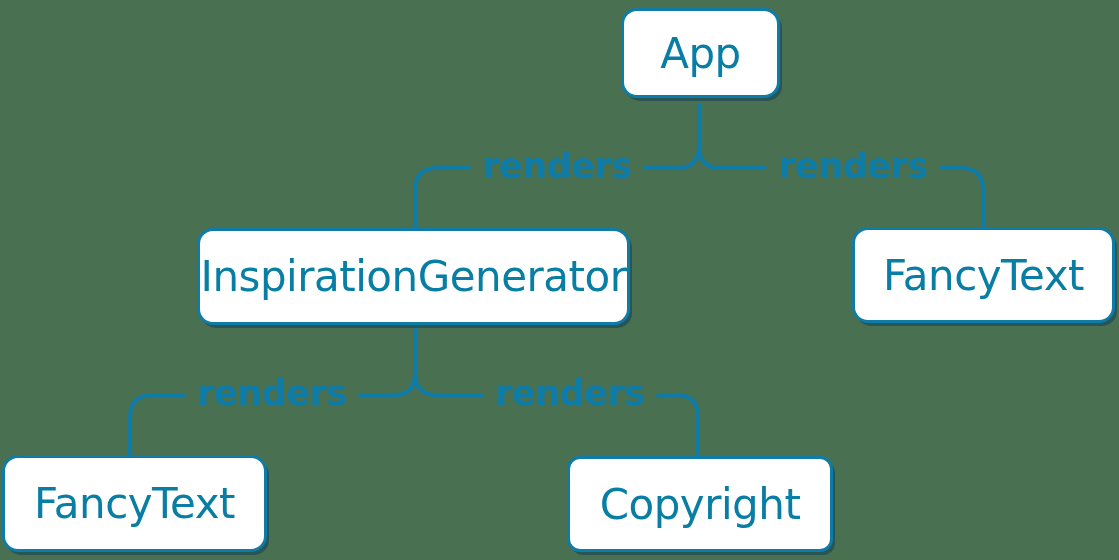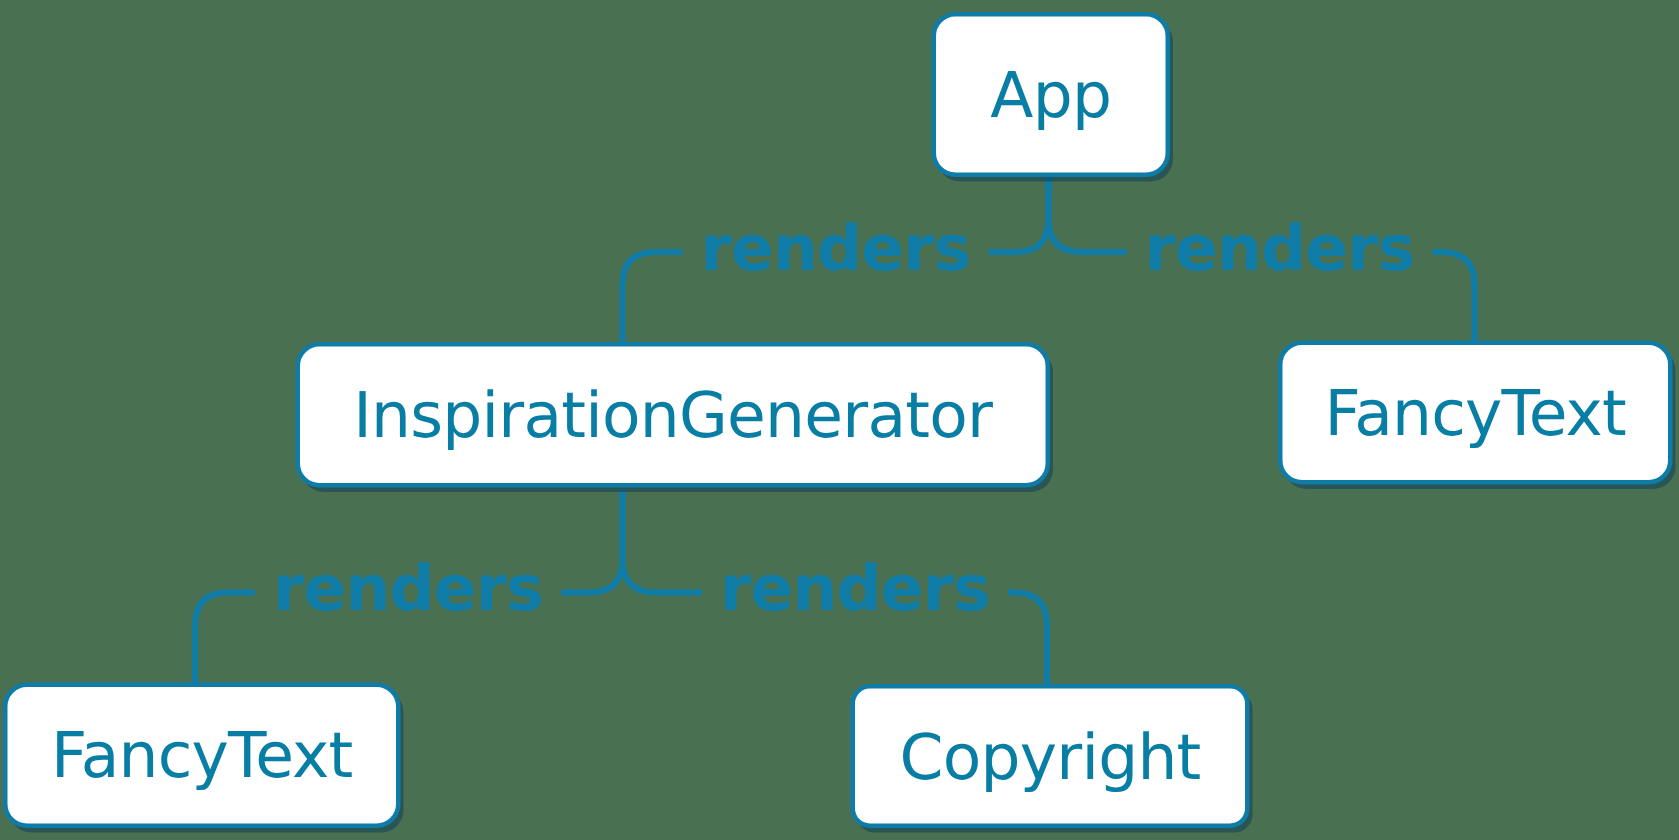--- a/index.html
+++ b/index.html
@@ -43,31 +43,31 @@
     align-items: center;
     justify-content: center;
   }
   .node .node-label {
     color: var(--node-text);
     font-size: 42px;
     font-weight: 500;
     letter-spacing: -0.5px;
     white-space: nowrap;
   }
-  .node-app        { left: 621px; top:   8px; width: 159px; height: 110px; }
-  .node-ig         { left: 197px; top: 228px; width: 503px; height: 97px; text-align: right; }
+  .node-app        { left: 621px; top:   8px; width: 159px; height: 90px; }
+  .node-ig         { left: 197px; top: 228px; width: 433px; height: 97px; text-align: right; }
   .node-ft-top     { left: 852px; top: 227px; width: 263px; height: 96px; }
   .node-ft-bottom  { left:   2px; top: 455px; width: 265px; height: 97px; }
   .node-copyright  { left: 567px; top: 456px; width: 266px; height: 96px; border-radius: 13px; }
   .edge-label {
     position: absolute;
     transform: translate(-50%, -54%);
     background: var(--bg);
     color: var(--accent);
-    font-size: 42px;
+    font-size: 35px;
     font-weight: bold;
     letter-spacing: -0.5px;
     padding: 0 12px;
     white-space: nowrap;
     line-height: 1.15;
   }
   .edge-label-1 { left: 557px; top: 168px; }
   .edge-label-2 { left: 853px; top: 168px; }
   .edge-label-3 { left: 272px; top: 395px; }
   .edge-label-4 { left: 570px; top: 395px; }

